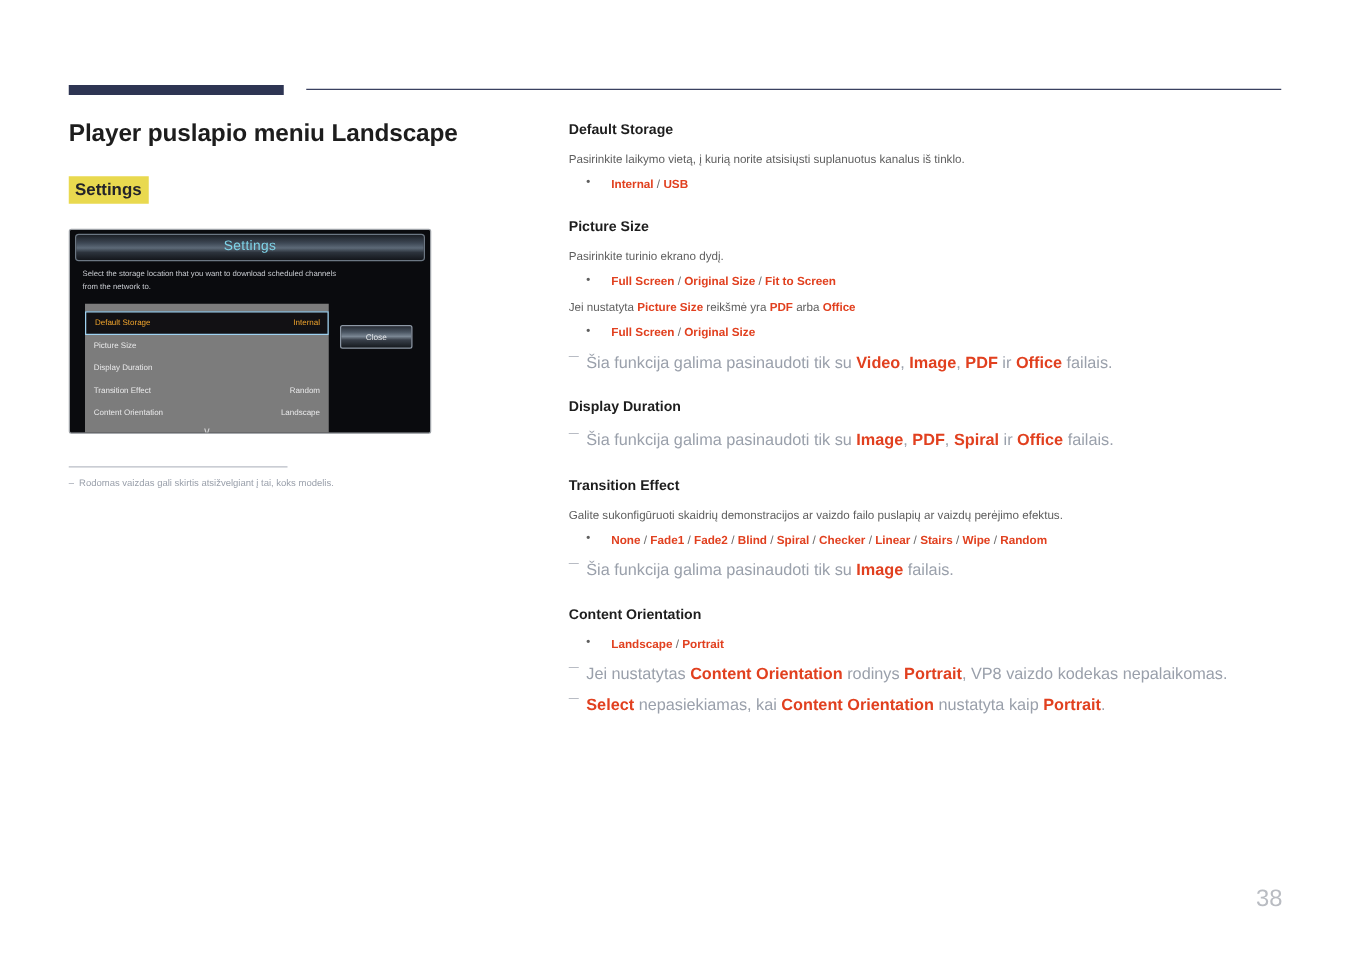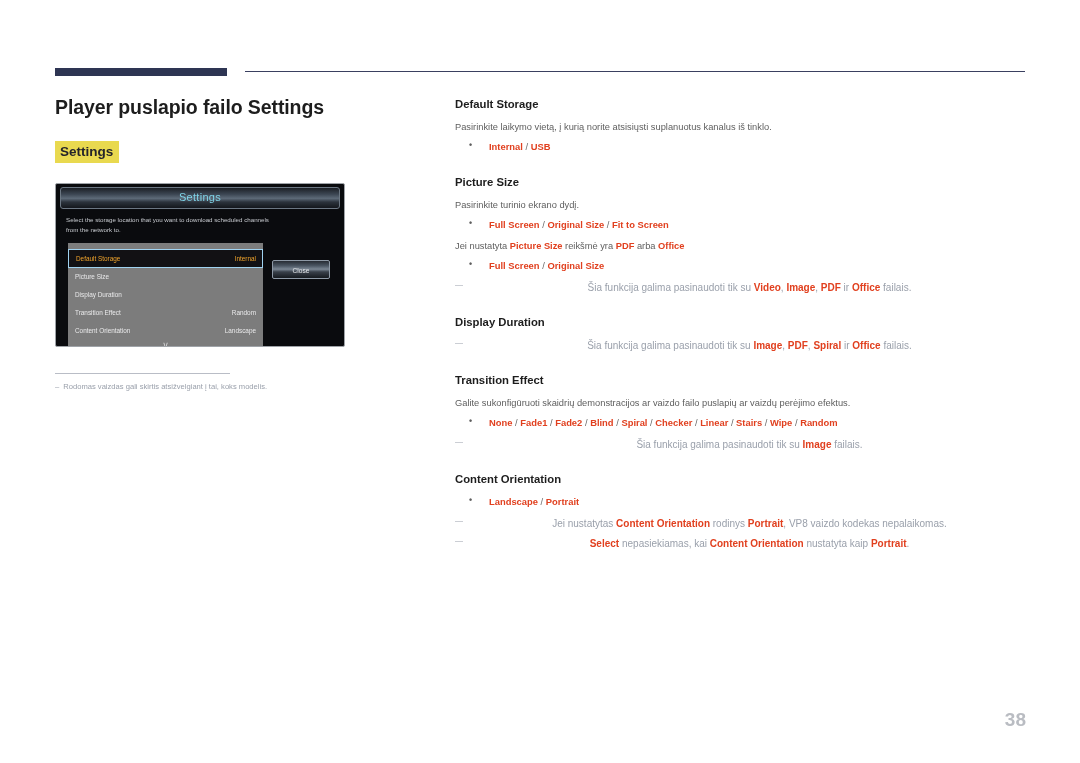--- a/index.html
+++ b/index.html
@@ -207,59 +207,58 @@
   .bullet-line::before {
     content: "\2022";
     position: absolute;
     left: 0;
     top: -1px;
     color: #5e5e5e;
     font-size: 9px;
   }
   .bullet-line .sep { color: #6a6a6a; font-weight: normal; }
   .note-line {
-    font-size: 10px;
+    font-size: 13px;
     color: #9aa0ab;
     line-height: 1.5;
     margin-bottom: 5px;
     padding-left: 14px;
     position: relative;
-    text-align: center;
   }
   .note-line::before {
     content: "\2014";
     position: absolute;
     left: 0;
     top: -1px;
     color: #9aa0ab;
     font-size: 8px;
   }
   .note-line b { color: #e1401f; font-weight: bold; }
 
   
   .page-number {
     position: absolute;
     right: 54px;
     bottom: 32px;
     font-size: 19px;
     color: #b9bcc2;
-    font-weight: bold;
+    font-weight: normal;
   }
 </style>
 </head>
 <body>
 
 <div class="header-rules">
   <div class="header-bar-thick"></div>
   <div class="header-bar-thin"></div>
 </div>
 
 <div class="left-col">
 
-  <h1 class="page-title">Player puslapio failo Settings</h1>
+  <h1 class="page-title">Player puslapio meniu Landscape</h1>
 
   <div class="yellow-heading">Settings</div>
 
   
   <div class="device-shot">
     <div class="ds-titlebar">
       <div class="ds-title">Settings</div>
     </div>
     <div class="ds-desc">Select the storage location that you want to download scheduled channels from the network to.</div>
 

